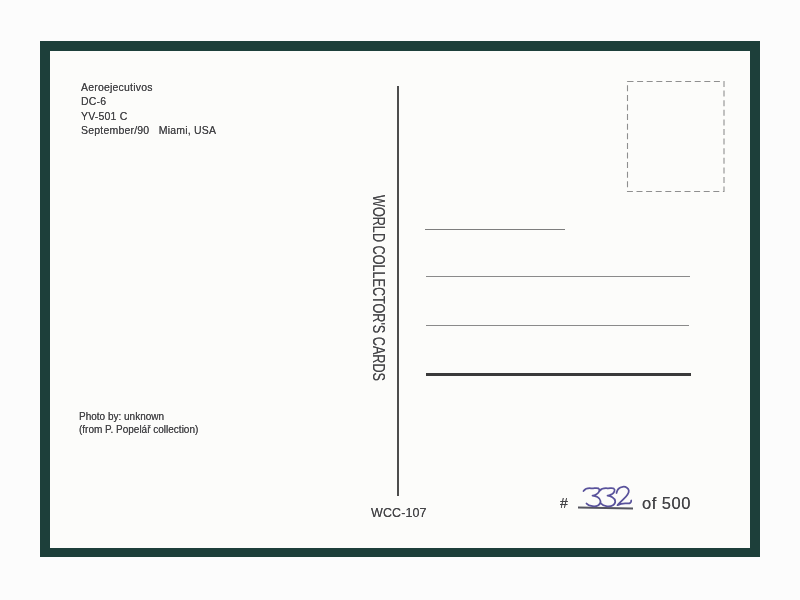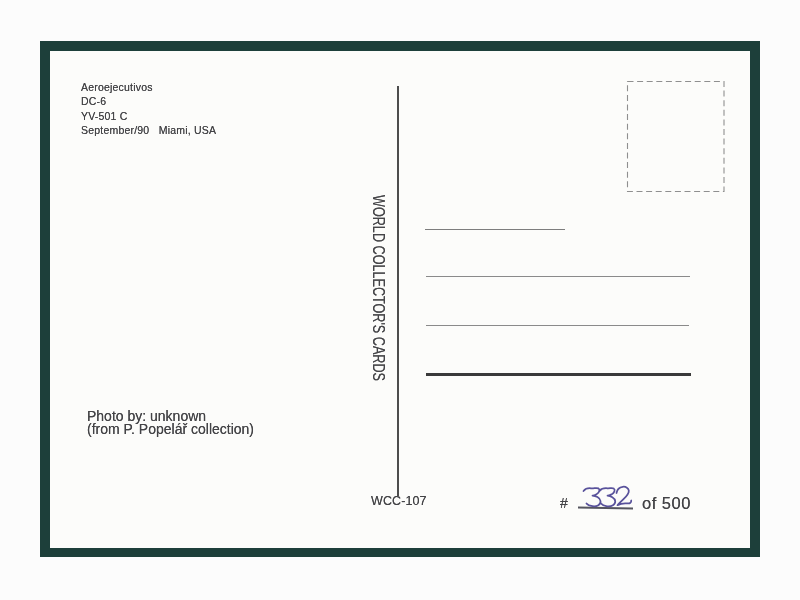--- a/index.html
+++ b/index.html
@@ -35,27 +35,27 @@
   </svg>
 
   <div class="abs" style="left:425px;top:228.5px;width:140px;height:1px;background:#7d7d7d;"></div>
 
   <div class="abs" style="left:426px;top:276px;width:264px;height:1px;background:#8a8a8a;"></div>
 
   <div class="abs" style="left:426px;top:325px;width:263px;height:1px;background:#8a8a8a;"></div>
 
   <div class="abs" style="left:426px;top:373px;width:265px;height:3px;background:#3a3a3a;"></div>
 
-  <div class="abs txt" style="left:79px;top:409.5px;font-size:14px;line-height:13.3px;margin-left:8px;">
+  <div class="abs txt" style="left:79px;top:409.5px;font-size:10px;line-height:13.3px;">
     Photo by: unknown<br>
     (from P. Popelář collection)
   </div>
 
 
-  <div class="abs txt" style="left:371px;top:494px;font-size:12.5px;letter-spacing:0.1px;">WCC-107</div>
+  <div class="abs txt" style="left:371px;top:506px;font-size:12.5px;letter-spacing:0.1px;">WCC-107</div>
 
   <div class="abs txt" style="left:560px;top:495px;font-size:14px;">#</div>
 
   <div class="abs" style="left:578px;top:507px;width:55px;height:1.6px;background:#55555f;transform:rotate(0.8deg);"></div>
 
   <svg class="abs" style="left:578px;top:482px;" width="62" height="30" viewBox="0 0 62 30">
     <g fill="none" stroke="#59529b" stroke-width="1.75" stroke-linecap="round" stroke-linejoin="round">
       <path d="M 5.5 9 C 7.5 6.5, 10 6, 13 6.3 C 16 6.6, 18.5 5.4, 20.5 6.4 C 22.5 7.5, 21.5 10.5, 18.5 12.2 C 16.5 13.3, 15 13.6, 14.5 13.6 C 17.5 13.8, 22 15.5, 22.5 19 C 23 22.5, 19 24.8, 14.5 24.2 C 11.5 23.8, 9.5 22.8, 8.5 21.5"></path>
       <path d="M 21.5 8.8 C 23.5 6.6, 26.5 6, 29.5 6.3 C 32 6.5, 34 5.4, 35.8 6.6 C 37.5 7.8, 36.5 10.8, 33.5 12.4 C 31.5 13.4, 30 13.7, 29.5 13.7 C 32.5 14, 36.8 15.8, 37.2 19.2 C 37.6 22.6, 33.5 25, 29 24.3 C 26 23.8, 24 22.8, 23 21.5"></path>
       <path d="M 38.5 11 C 39 8, 41.5 5.2, 44.8 4.8 C 48 4.4, 50.5 6.2, 50.8 8.6 C 51.1 11, 49 13.8, 45.5 17.2 C 43 19.6, 40.5 21.8, 39.5 23.2 C 42 21.8, 46 21, 49.5 21.4 C 52 21.7, 53.5 20.3, 53.2 18.5"></path>

